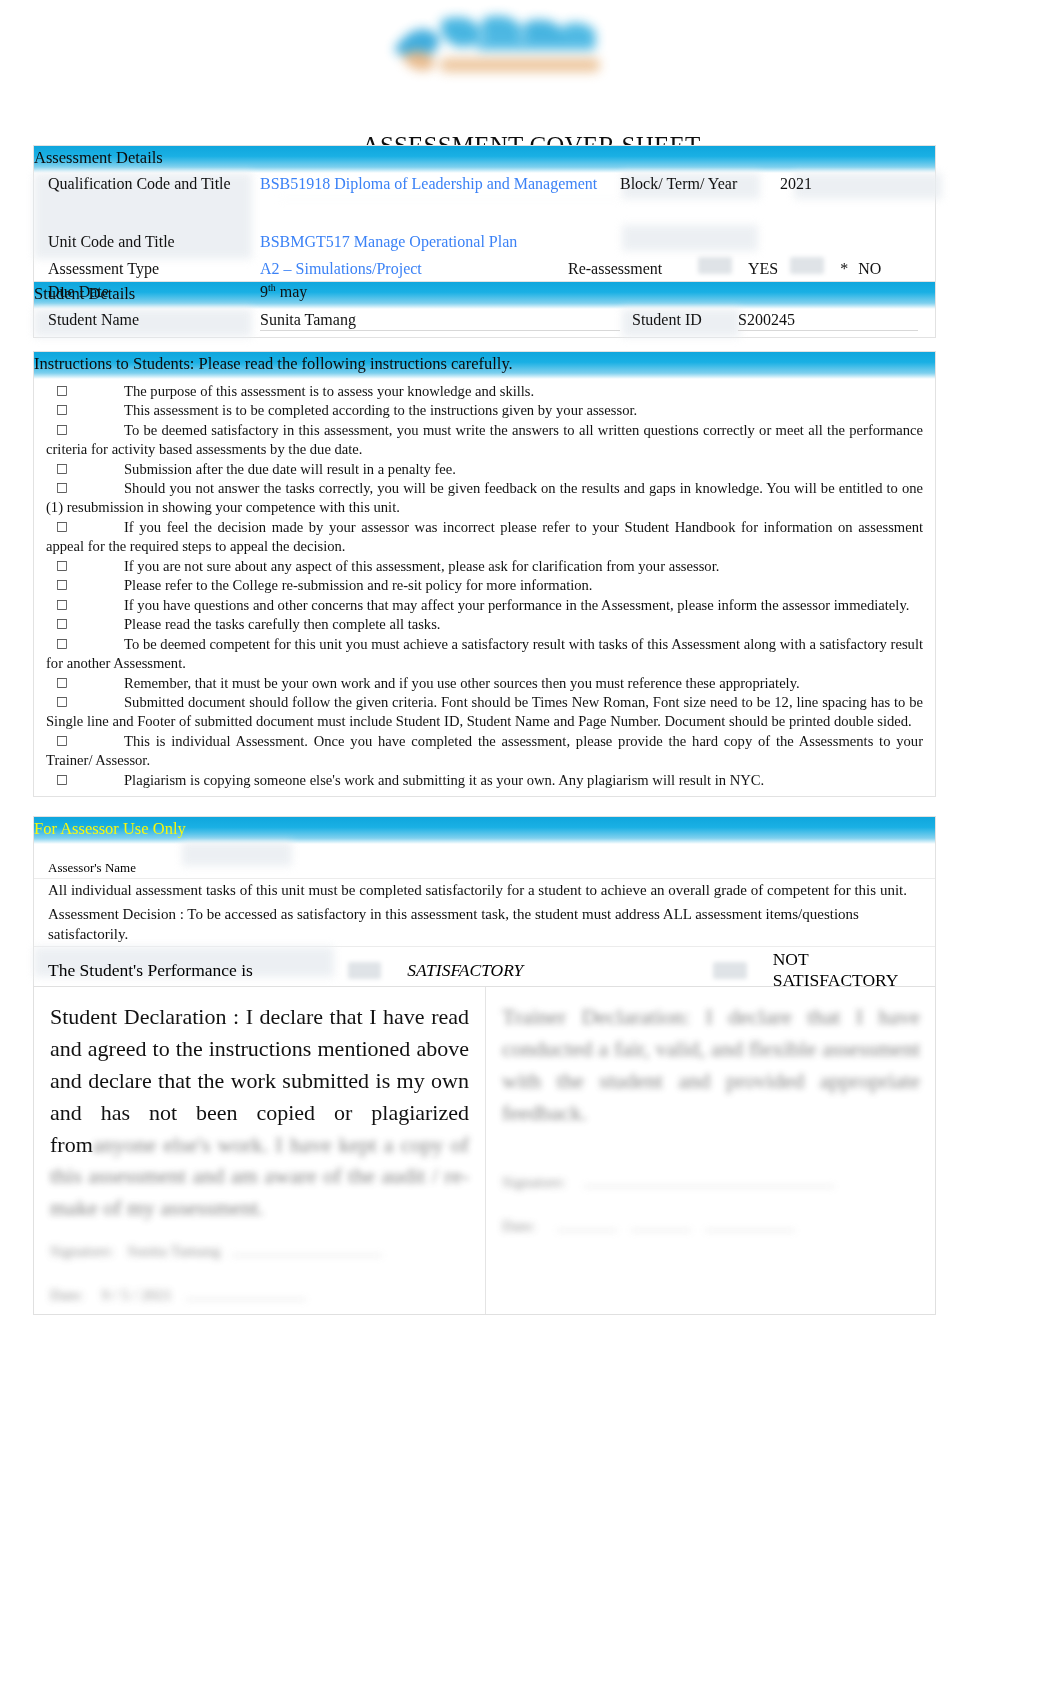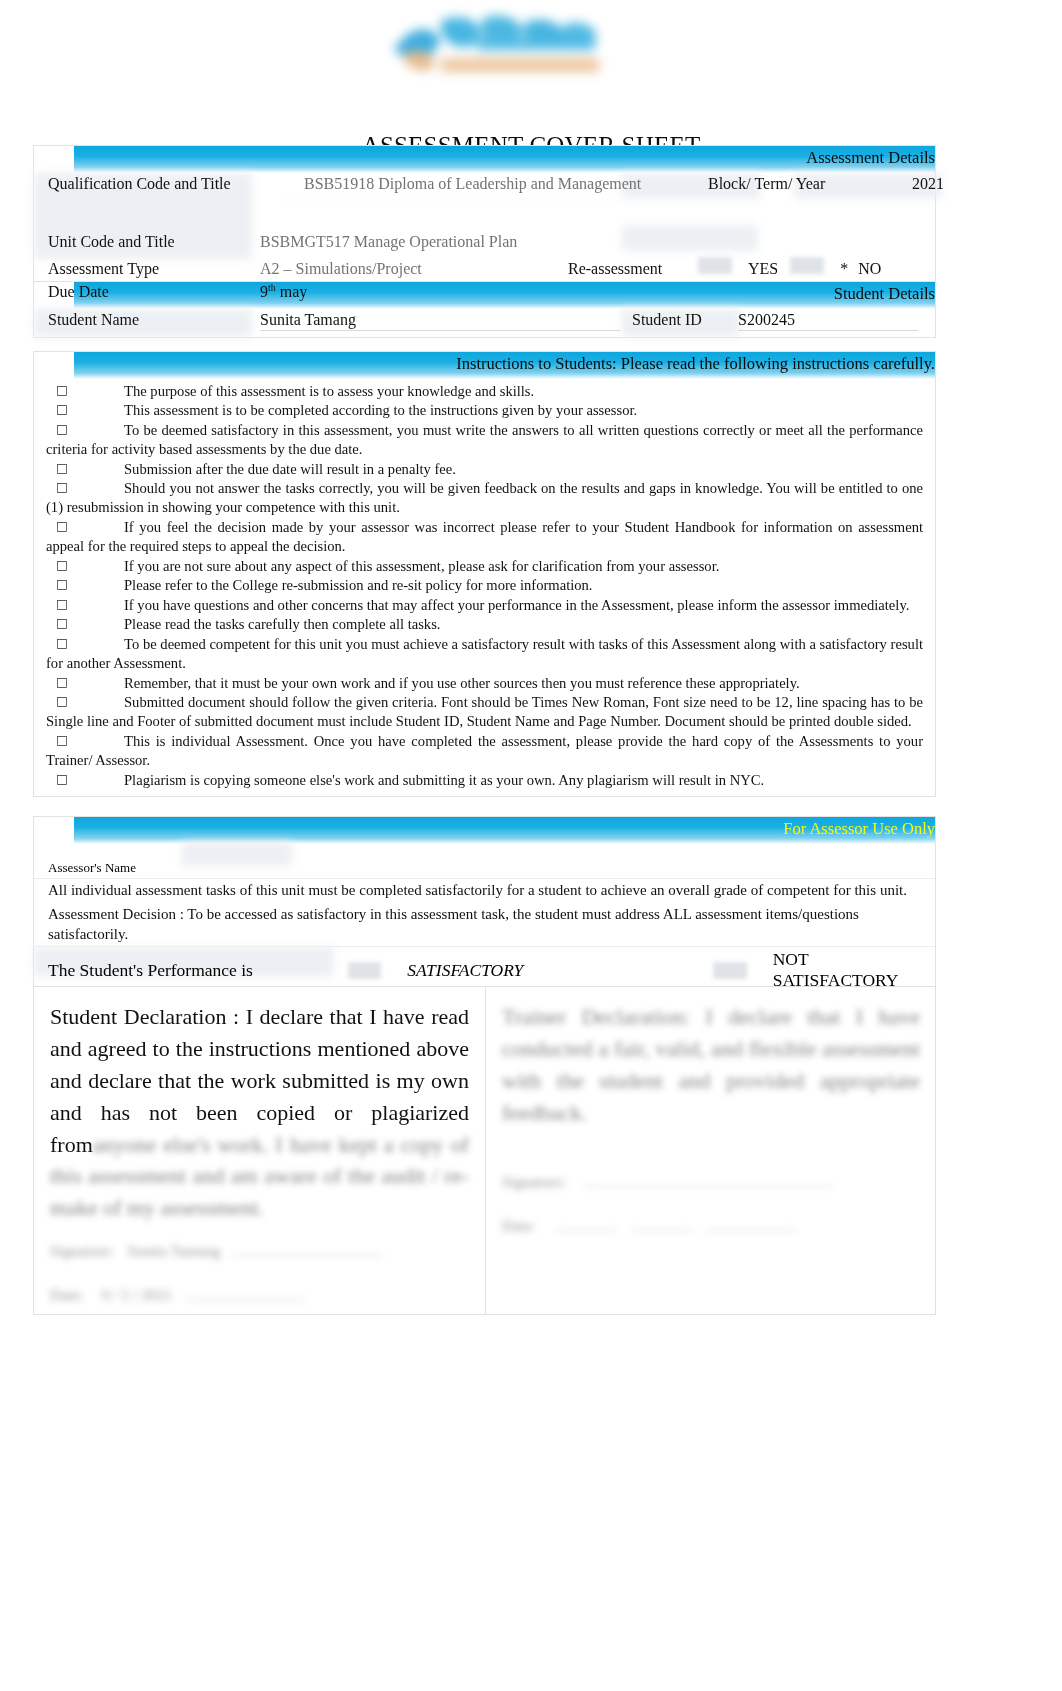--- a/index.html
+++ b/index.html
@@ -38,38 +38,37 @@
   
   .sheet {
     position: absolute;
     left: 33px;
     width: 903px;
     background: #ffffff;
     border: 1px solid #e2e2e2;
   }
   .band {
     background: linear-gradient(180deg,#0fa6dd 0%, #1ab0e4 38%, #7fd0ee 78%, #ffffff 100%);
-    text-align: right;
+    text-align: left;
     font-size: 16.5px;
     color: #0b0b0b;
     padding: 2px 0 4px 0;
     line-height: 1.25;
-    margin-left: 40px;
   }
   .band.assessor { color: #f9f80d; }
   .row {
     display: flex;
     align-items: baseline;
     font-size: 16px;
     color: #111;
     line-height: 1.3;
     padding: 1px 0 1px 14px;
   }
   .lbl { width: 212px; flex: 0 0 212px; }
-  .val-orange { color: #737373; }
+  .val-orange { color: #3b82f6; }
   .mini-lbl { white-space: nowrap; }
 
   
   .shade {
     position: absolute;
     background: #e9edf1;
     filter: blur(4px);
     opacity: .85;
     pointer-events: none;
   }
@@ -187,21 +186,21 @@
   <div class="sheet" style="top:145px;">
     <div class="band">Assessment Details</div>
 
     <div style="position:relative;">
       <div class="shade" style="left:0px; top:0px; width:218px; height:86px;"></div>
       <div class="shade" style="left:588px; top:0px; width:138px; height:26px;"></div>
       <div class="shade" style="left:760px; top:0px; width:148px; height:26px;"></div>
       <div class="shade" style="left:588px; top:52px; width:136px; height:26px;"></div>
       <div class="shade" style="left:246px; top:26px; width:340px; height:1px; opacity:.5;"></div>
 
-      <div class="row" style="position:relative; z-index:2;gap:44px;">
+      <div class="row" style="position:relative; z-index:2;">
         <span class="lbl">Qualification Code and Title</span>
         <span class="val-orange" style="width:360px; flex:0 0 360px;">BSB51918 Diploma of Leadership and Management</span>
         <span class="mini-lbl" style="width:160px; flex:0 0 160px;">Block/ Term/ Year</span>
         <span>2021</span>
       </div>
 
       <div class="row" style="position:relative; z-index:2;margin-top:36px;">
         <span class="lbl">Unit Code and Title</span>
         <span class="val-orange">BSBMGT517 Manage Operational Plan</span>
       </div>

